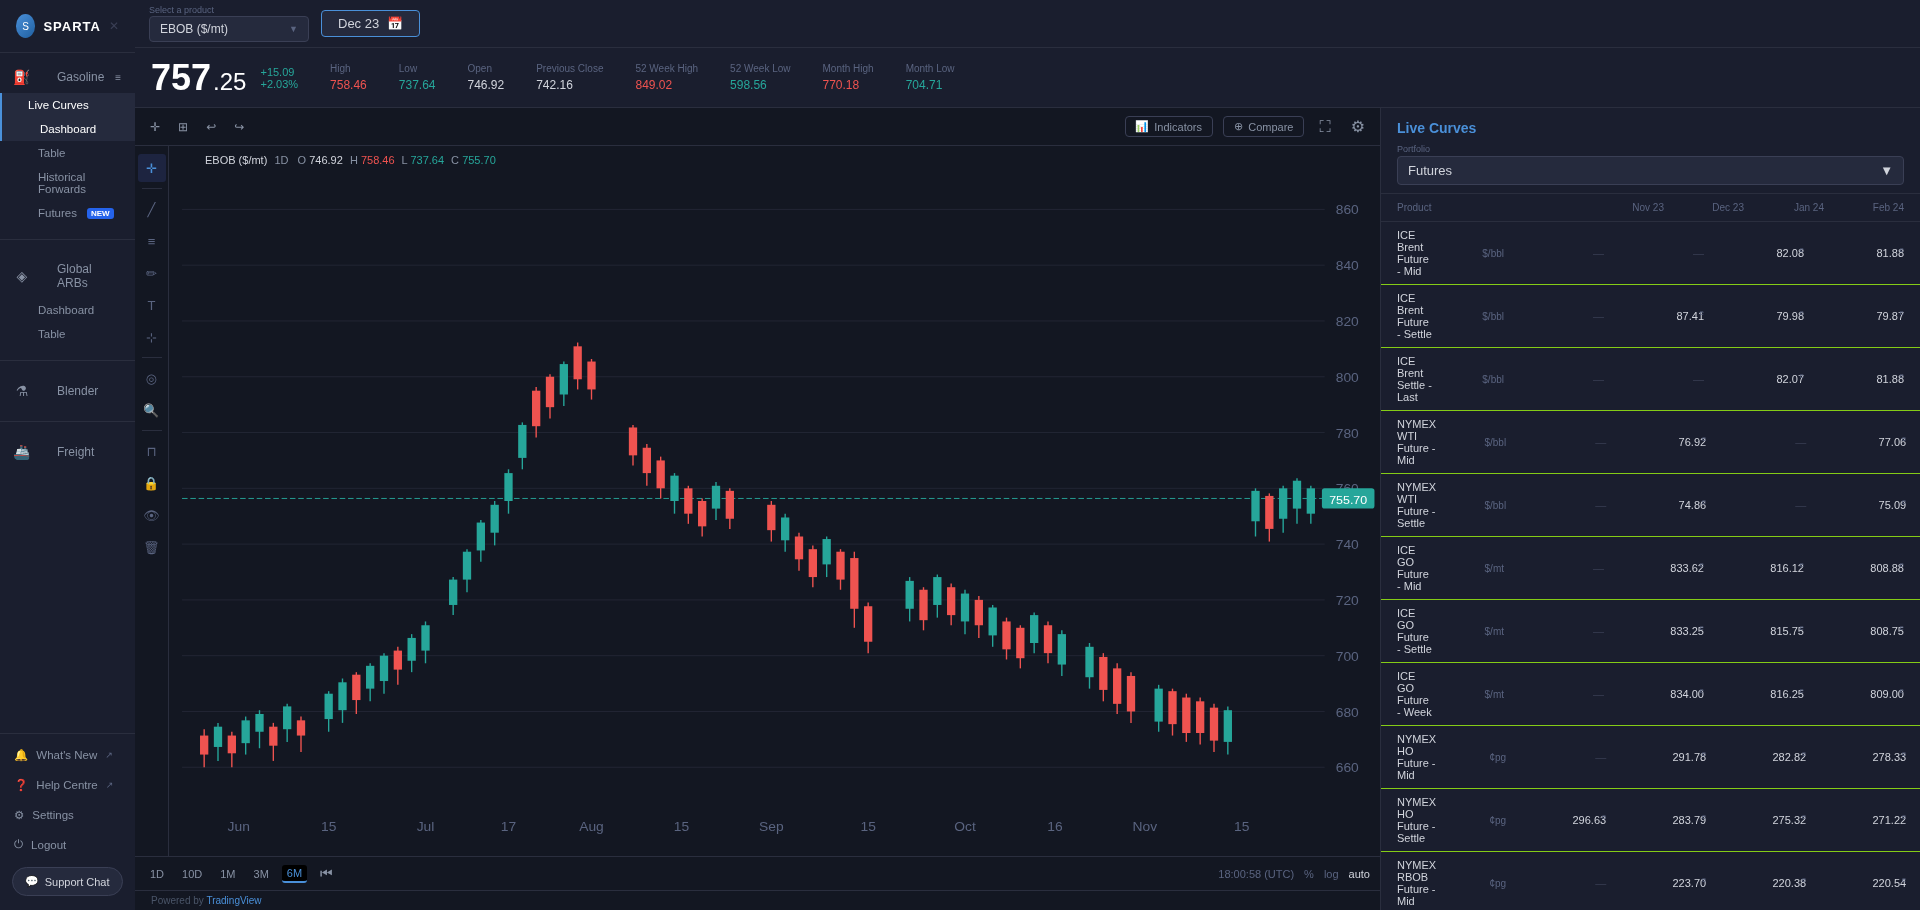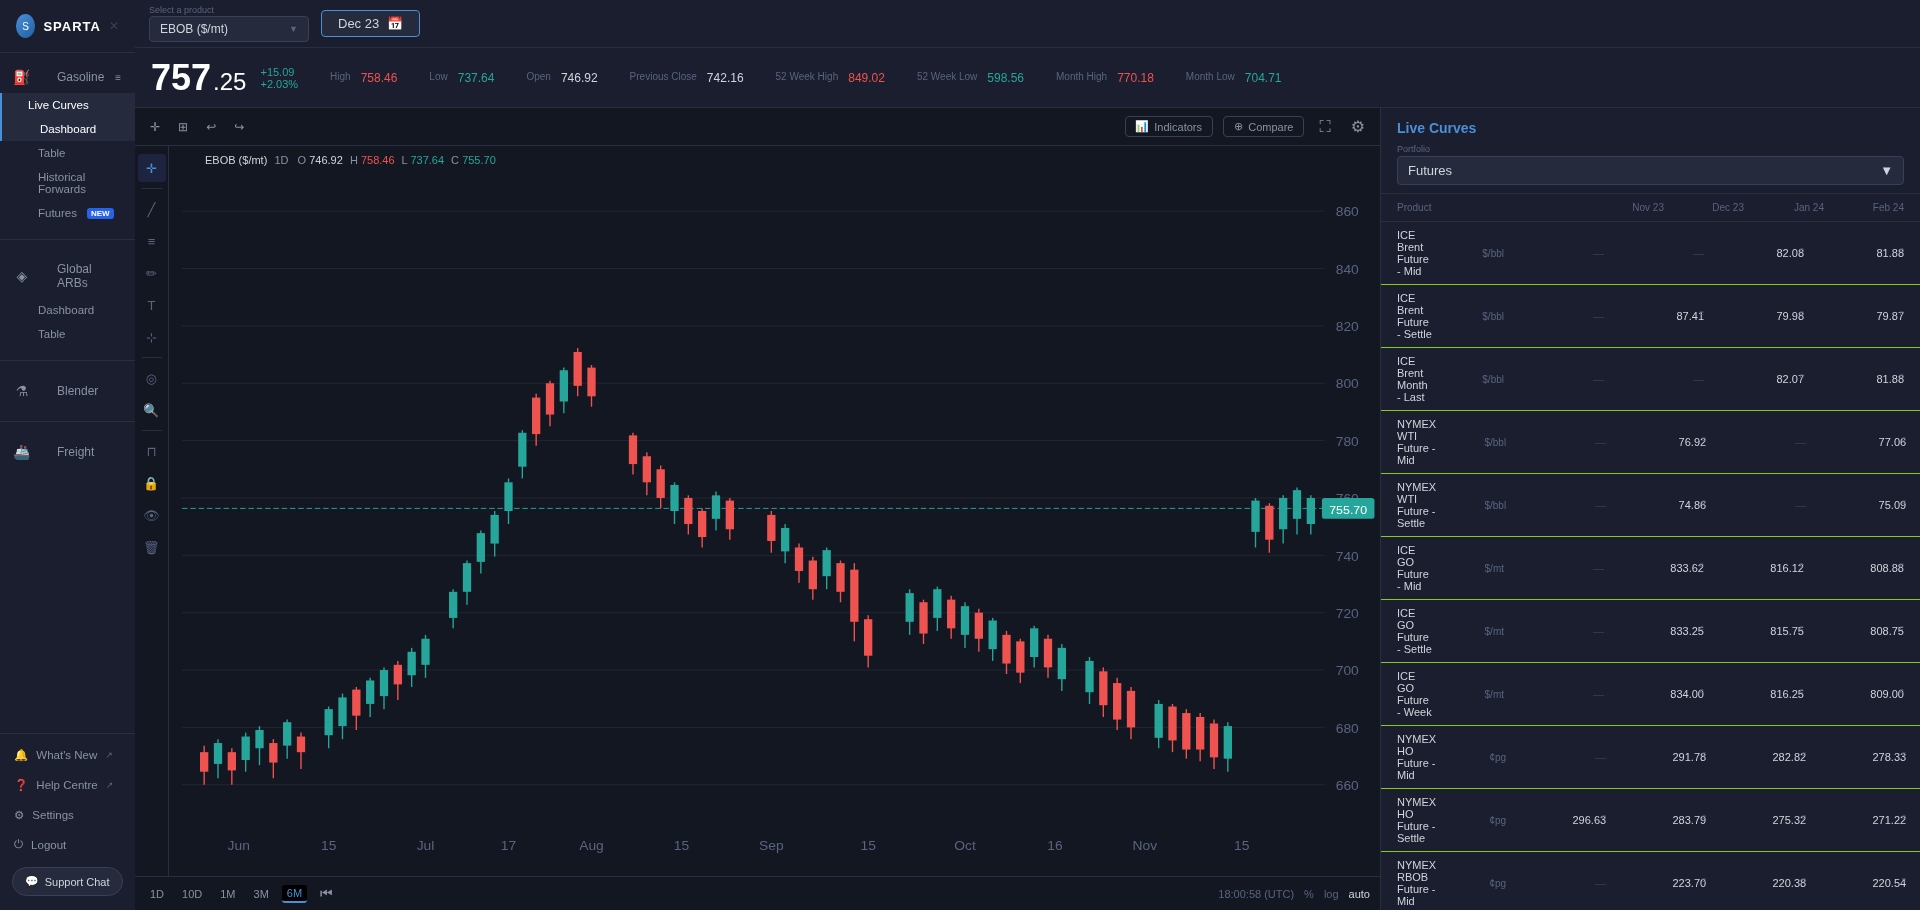--- a/index.html
+++ b/index.html
@@ -214,22 +214,22 @@
       color: #ffffff;
     }
     .price-change {
       display: flex;
       flex-direction: column;
       margin-left: 8px;
     }
     .price-change-up { color: #26a69a; font-size: 11px; }
     .price-stat {
       display: flex;
-      flex-direction: row;
-      gap: 10px;
+      flex-direction: column;
+      gap: 4px;
     }
     .price-stat-label { color: #5a6480; font-size: 10px; }
     .price-stat-value { color: #d1d4dc; font-size: 12px; }
     .price-stat-value.high-color { color: #ef5350; }
     .price-stat-value.low-color { color: #26a69a; }
 
     
     .chart-container {
       display: flex;
       flex: 1;
@@ -910,20 +910,24 @@
         <button class="time-btn">3M</button>
         <button class="time-btn active">6M</button>
         <button class="time-btn" style="font-size:14px;">⏮</button>
         <div class="footer-right">
           <span>18:00:58 (UTC)</span>
           <span>%</span>
           <span>log</span>
           <span class="active-mode">auto</span>
         </div>
       </div>
+      <div class="powered-by">
+        <span>Powered by</span>
+        <a href="#">TradingView</a>
+      </div>
     </div>
 
     <div class="live-curves-panel">
       <div class="lc-header">
         <div class="lc-title">Live Curves</div>
         <div class="lc-portfolio-select">
           <span class="lc-portfolio-label">Portfolio</span>
           <button class="lc-portfolio-btn">
             <span>Futures</span>
             <span>▼</span>
@@ -952,21 +956,21 @@
     </div>
             <div class="lc-table-row">
       <span class="lc-product-name">ICE Brent Future - Settle</span>
       <span class="lc-unit">$/bbl</span>
       <span class="lc-value dash">—</span>
               <span class="lc-value">87.41<sup>e</sup></span>
               <span class="lc-value">79.98<sup>e</sup></span>
               <span class="lc-value">79.87<sup>e</sup></span>
     </div>
             <div class="lc-table-row">
-      <span class="lc-product-name">ICE Brent Month - Last</span>
+      <span class="lc-product-name">ICE Brent Settle - Last</span>
       <span class="lc-unit">$/bbl</span>
       <span class="lc-value dash">—</span>
               <span class="lc-value dash">—</span>
               <span class="lc-value">82.07<sup>e</sup></span>
               <span class="lc-value">81.88<sup>e</sup></span>
     </div>
             <div class="lc-table-row">
       <span class="lc-product-name">NYMEX WTI Future - Mid</span>
       <span class="lc-unit">$/bbl</span>
       <span class="lc-value dash">—</span>

